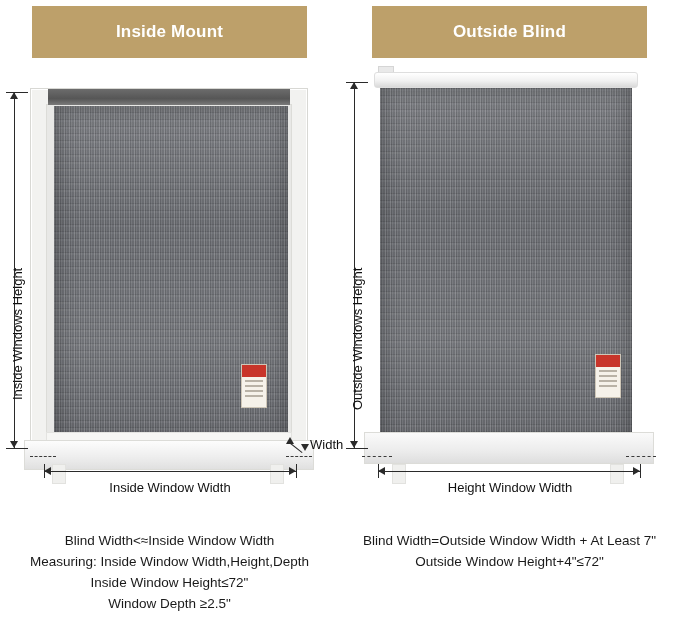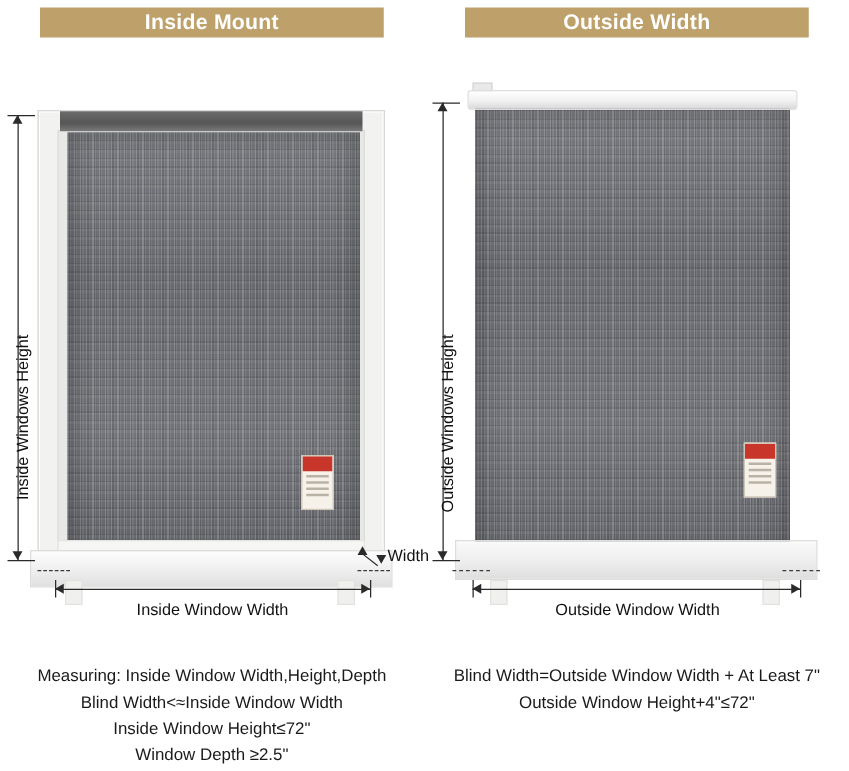--- a/index.html
+++ b/index.html
@@ -27,21 +27,21 @@
   }
   .panel-left  { left: 0; }
   .panel-right { left: 340px; }
 
   
   .banner {
     position: absolute;
     top: 6px;
     left: 32px;
     width: 275px;
-    height: 24px;
+    height: 52px;
     background: #bda06a;
     display: flex;
     align-items: center;
     justify-content: center;
   }
   .banner-label {
     font-size: 17px;
     font-weight: bold;
     color: #ffffff;
     letter-spacing: 0.2px;
@@ -332,31 +332,31 @@
       <div class="dim-h" style="left:288px; top:383px; width:18px; transform:rotate(38deg); transform-origin:left center;"></div>
       <div class="arrow arrow-up" style="left:286px; top:379px;"></div>
       <div class="arrow arrow-down" style="left:301px; top:386px;"></div>
     </div>
 
     <div class="vlabel" style="left:10px; top:400px;">Inside Windows Height</div>
     <div class="hlabel" style="left:40px; top:480px; width:260px;">Inside Window Width</div>
     <div class="depth-label" style="left:310px; top:437px;">Width</div>
 
     <div class="caption">
+      <div>Blind Width&lt;≈Inside Window Width</div>
       <div>Measuring: Inside Window Width,Height,Depth</div>
-      <div>Blind Width&lt;≈Inside Window Width</div>
       <div>Inside Window Height≤72"</div>
       <div>Window Depth ≥2.5"</div>
     </div>
   </div>
 
   <div class="panel panel-right">
 
     <div class="banner">
-      <span class="banner-label">Outside Width</span>
+      <span class="banner-label">Outside Blind</span>
     </div>
 
     <div class="window-area">
 
       <div class="bracket"></div>
       <div class="fabric fabric-right"></div>
       <div class="headrail-white"></div>
       <div class="tag tag-right">
         <div class="tag-top"></div>
         <div class="tag-line"></div>
@@ -377,21 +377,21 @@
       <div class="dash-h" style="left:22px; top:398px; width:30px;"></div>
       <div class="dash-h" style="left:286px; top:398px; width:30px;"></div>
       <div class="tick tick-v" style="left:38px; top:406px;"></div>
       <div class="tick tick-v" style="left:300px; top:406px;"></div>
       <div class="dim-h" style="left:38px; top:413px; width:262px;"></div>
       <div class="arrow arrow-left" style="left:38px; top:409px;"></div>
       <div class="arrow arrow-right" style="left:293px; top:409px;"></div>
     </div>
 
     <div class="vlabel" style="left:10px; top:410px;">Outside Windows Height</div>
-    <div class="hlabel" style="left:40px; top:480px; width:260px;">Outside Window Width</div>
+    <div class="hlabel" style="left:40px; top:480px; width:260px;">Height Window Width</div>
 
     <div class="caption">
       <div>Blind Width=Outside Window Width + At Least 7"</div>
       <div>Outside Window Height+4"≤72"</div>
     </div>
   </div>
 
 </div>
 
 </body></html>

